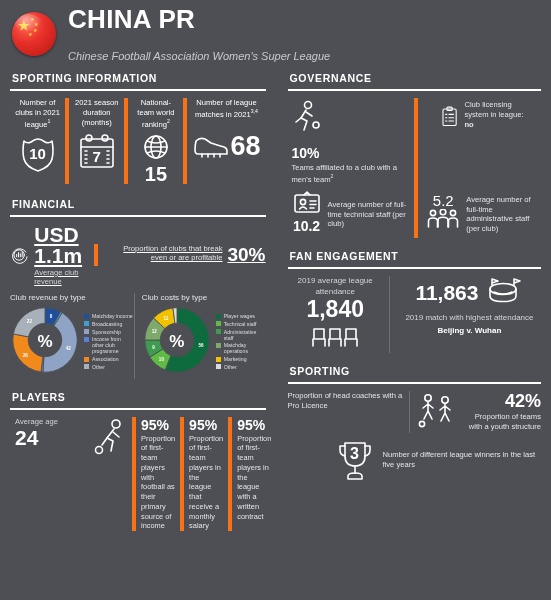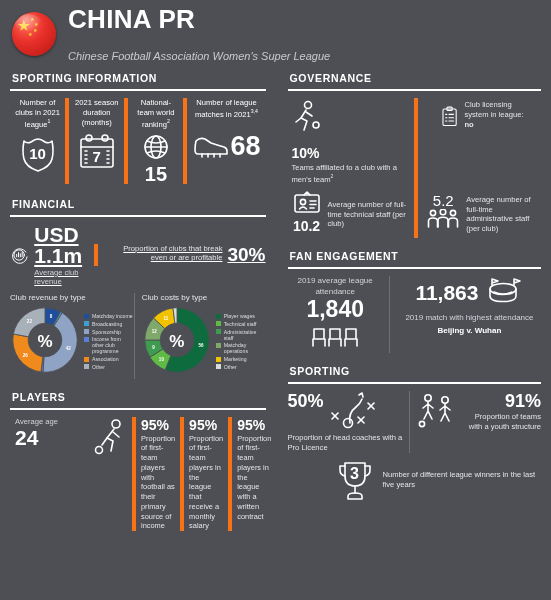--- a/index.html
+++ b/index.html
@@ -497,49 +497,33 @@
           </div>
           <div class="fan-cap" style="margin-top:3px;">2019 match with highest attendance</div>
           <div class="fan-bold" style="margin-top:2px;">Beijing v. Wuhan</div>
         </div>
       </div>
 
       <div class="sect-title" style="margin-top:12px;">SPORTING</div>
       <div class="rule"></div>
       <div class="sp-row">
         <div class="sp-l">
-          <div style="display:flex;align-items:flex-start;gap:2px;">
-            <div class="sp-num">50%</div>
-            <svg width="54" height="42" viewBox="0 0 54 42">
-              <path class="ico" d="M24 32 q-2-10 6-16 q4-3 6-8"></path>
-              <path class="ico" d="M33 4 l3 -2 l1 4"></path>
-              <circle class="ico" cx="22" cy="32" r="4.5"></circle>
-              <g class="ico" stroke-width="1.5">
-                <line x1="6" y1="22" x2="12" y2="28"></line>
-                  <line x1="12" y1="22" x2="6" y2="28"></line>
-                <line x1="42" y1="12" x2="48" y2="18"></line>
-                  <line x1="48" y1="12" x2="42" y2="18"></line>
-                <line x1="32" y1="26" x2="38" y2="32"></line>
-                  <line x1="38" y1="26" x2="32" y2="32"></line>
-              </g>
-            </svg>
-          </div>
           <div class="sp-txt">Proportion of head coaches with a Pro Licence</div>
         </div>
         <div class="sp-r">
           <div style="display:flex;align-items:flex-start;gap:3px;">
             <svg width="42" height="42" viewBox="0 0 42 42">
               <circle class="ico" cx="11" cy="7" r="3.2"></circle>
               <path class="ico" d="M11 11 v9 M11 13 l-5 4 M11 13 l5 4 M11 20 l-4 8 M11 20 l4 8"></path>
               <circle class="ico" cx="28" cy="9" r="3.2"></circle>
               <path class="ico" d="M28 13 v9 M28 15 l-5 4 M28 15 l5 4 M28 22 l-4 8 M28 22 l4 8"></path>
               <circle class="ico" cx="5" cy="33" r="2.6"></circle>
             </svg>
             <div style="text-align:right;flex:1;">
-              <div class="sp-num">91%</div>
+              <div class="sp-num">42%</div>
               <div class="sp-txt">Proportion of teams with a youth structure</div>
             </div>
           </div>
         </div>
       </div>
       <div class="sp-bottom">
         <div style="position:relative;width:42px;height:46px;">
           <svg width="42" height="46" viewBox="0 0 42 46">
             <path class="ico" d="M11 6 h20 v13 q0 10-10 10 q-10 0-10-10 z"></path>
             <path class="ico" d="M11 9 h-5 v4 q0 5 5 6"></path>

